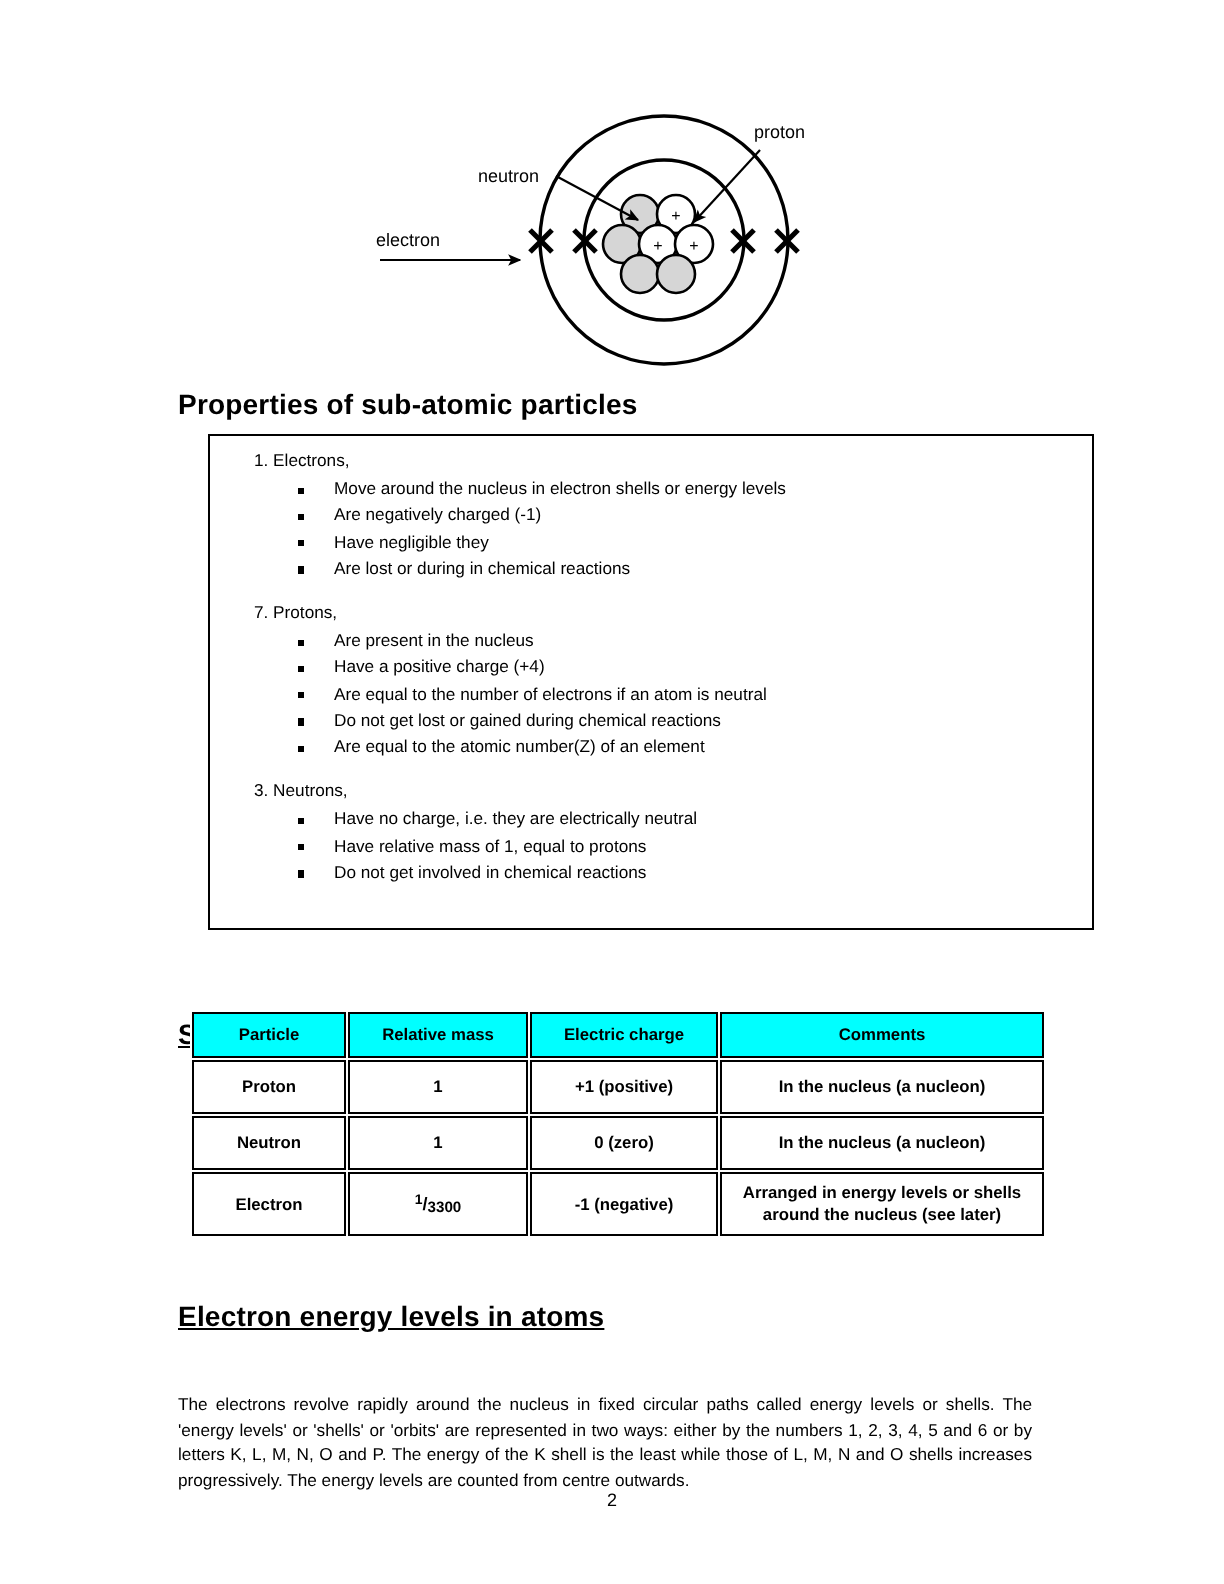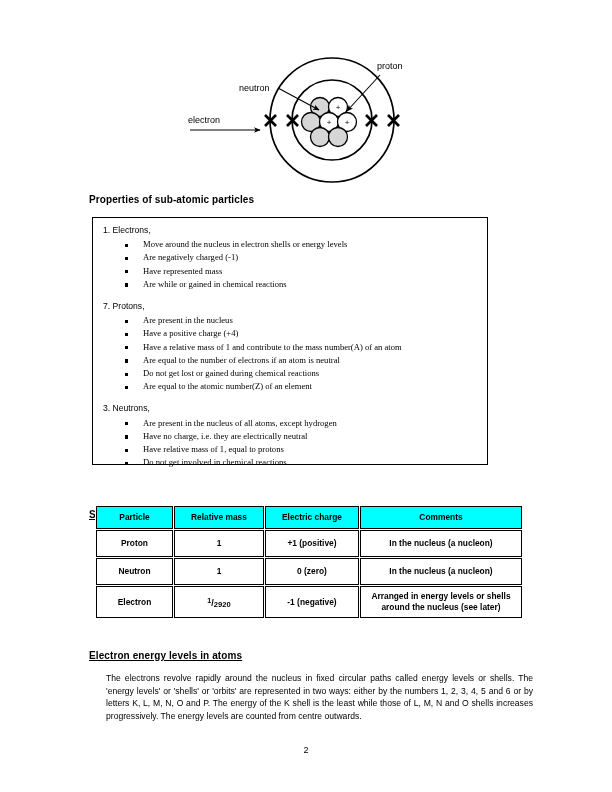--- a/index.html
+++ b/index.html
@@ -22,42 +22,42 @@
     left: 180px;
     top: 48px;
     width: 270px;
     height: 145px;
   }
   #atom-figure svg { display: block; }
 
   
   .section-heading {
     position: absolute;
-    font-size: 10px;
+    font-size: 14px;
     font-weight: bold;
     letter-spacing: 0.1px;
     white-space: nowrap;
   }
   .section-heading.underlined {
     text-decoration: underline;
   }
   #properties-heading { left: 89px; top: 194px; }
   #summary-heading    { left: 89px; top: 509px; }
   #energy-heading     { left: 89px; top: 650px; }
 
   
   #properties-box {
     position: absolute;
-    left: 92px;
+    left: 104px;
     top: 217px;
-    width: 396px;
+    width: 443px;
     height: 248px;
     border: 1px solid #000000;
     box-sizing: border-box;
-    padding: 6px 0 0 4px;
+    padding: 6px 0 0 16px;
   }
   .prop-group {
     margin: 0;
     padding: 0;
   }
   .prop-group-title {
     font-size: 8.6px;
     margin: 0 0 1px 6px;
     line-height: 13.2px;
   }
@@ -65,21 +65,20 @@
     list-style: none;
     margin: 0 0 9px 0;
     padding: 0;
   }
   .prop-list li {
     font-size: 8.6px;
     line-height: 13.2px;
     padding-left: 46px;
     position: relative;
     white-space: nowrap;
-    font-family: Liberation Serif, serif;
   }
   .prop-list li::before {
     content: "";
     position: absolute;
     left: 28px;
     top: 5.5px;
     width: 3.2px;
     height: 3.2px;
     background: #000000;
   }
@@ -124,26 +123,25 @@
   .frac sup { font-size: 7px; vertical-align: 3px; }
   .frac .slash { font-size: 9px; }
   .frac sub { font-size: 7.6px; vertical-align: -1px; }
   .cell-lines { display: block; }
   .cell-lines span { display: block; }
 
   
   #energy-paragraph {
     position: absolute;
     left: 89px;
-    top: 672px;
+    top: 696px;
     width: 427px;
     font-size: 8.6px;
     line-height: 12.6px;
     text-align: justify;
-    margin-left: 17px;
   }
 
   
   #page-number {
     position: absolute;
     left: 0;
     top: 745px;
     width: 612px;
     text-align: center;
     font-size: 9px;
@@ -211,41 +209,39 @@
 
 <div class="section-heading" id="properties-heading">Properties of sub-atomic particles</div>
 
 <div id="properties-box">
 
   <div class="prop-group">
     <div class="prop-group-title">1. Electrons,</div>
     <ul class="prop-list">
       <li>Move around the nucleus in electron shells or energy levels</li>
       <li>Are negatively charged (-1)</li>
-      <li>Have represented mass</li>
-      <li>Are while or gained in chemical reactions</li>
+      <li>Have negligible they</li>
+      <li>Are lost or during in chemical reactions</li>
     </ul>
   </div>
 
   <div class="prop-group">
     <div class="prop-group-title">7. Protons,</div>
     <ul class="prop-list">
       <li>Are present in the nucleus</li>
       <li>Have a positive charge (+4)</li>
-      <li>Have a relative mass of 1 and contribute to the mass number(A) of an atom</li>
       <li>Are equal to the number of electrons if an atom is neutral</li>
       <li>Do not get lost or gained during chemical reactions</li>
       <li>Are equal to the atomic number(Z) of an element</li>
     </ul>
   </div>
 
   <div class="prop-group">
     <div class="prop-group-title">3. Neutrons,</div>
     <ul class="prop-list">
-      <li>Are present in the nucleus of all atoms, except hydrogen</li>
       <li>Have no charge, i.e. they are electrically neutral</li>
       <li>Have relative mass of 1, equal to protons</li>
       <li>Do not get involved in chemical reactions</li>
     </ul>
   </div>
 
 </div>
 
 <div class="section-heading underlined" id="summary-heading">Summary of sub-atomic particles</div>
 
@@ -267,21 +263,21 @@
     </tr>
     <tr class="row-neutron">
       <td>Neutron</td>
       <td>1</td>
       <td>0 (zero)</td>
       <td>In the nucleus (a nucleon)</td>
     </tr>
     <tr class="row-electron">
       <td>Electron</td>
       <td>
-        <span class="frac"><sup>1</sup><span class="slash">/</span><sub>2920</sub></span>
+        <span class="frac"><sup>1</sup><span class="slash">/</span><sub>3300</sub></span>
       </td>
       <td>-1 (negative)</td>
       <td>
         <span class="cell-lines">
           <span>Arranged in energy levels or shells</span>
           <span>around the nucleus (see later)</span>
         </span>
       </td>
     </tr>
   </tbody>

